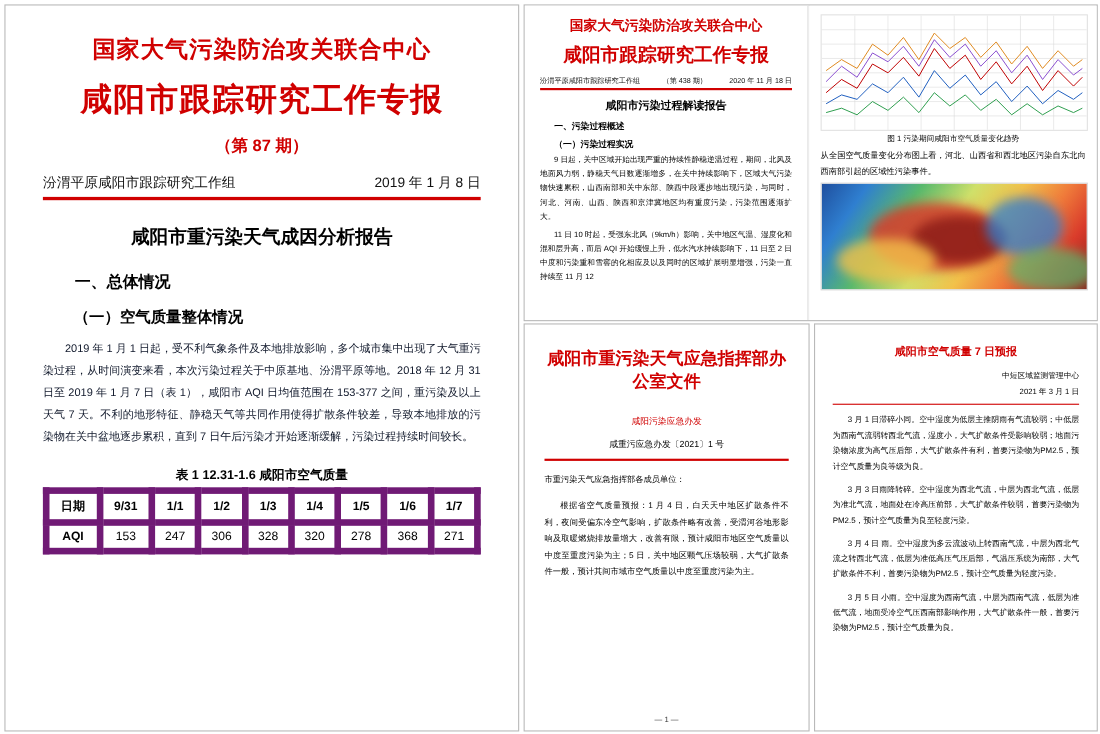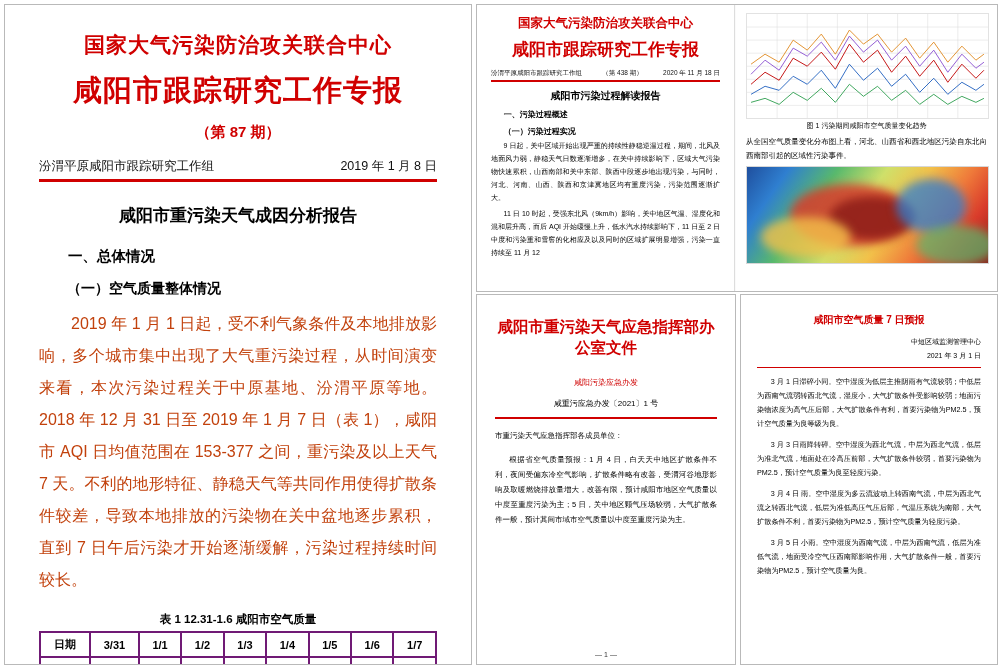--- a/index.html
+++ b/index.html
@@ -16,25 +16,25 @@
             font-family:"DejaVu Sans",sans-serif;}
   .m-title2{color:#d00000;font-size:29px;font-weight:bold;text-align:center;margin-top:12px;
             letter-spacing:1px;font-family:"DejaVu Sans",sans-serif;}
   .m-issue{color:#d00000;font-size:15px;font-weight:bold;text-align:center;margin-top:12px;}
   .m-meta{display:flex;justify-content:space-between;align-items:flex-end;margin-top:16px;
           font-size:12.5px;color:#111;}
   .m-rule{height:3px;background:#d00000;margin-top:4px;}
   .m-head{text-align:center;font-size:17px;font-weight:bold;margin-top:22px;color:#000;}
   .m-sec{font-size:14.5px;font-weight:bold;margin-top:20px;text-indent:2em;color:#000;}
   .m-sub{font-size:14px;font-weight:bold;margin-top:14px;text-indent:2em;color:#000;}
-  .m-p{font-size:16px;line-height:2.0;text-indent:2em;margin-top:10px;color:#c2410c;
+  .m-p{font-size:10px;line-height:2.0;text-indent:2em;margin-top:10px;color:#0f172a;
        text-align:justify;}
   .m-tabcap{font-size:11.5px;text-align:center;margin-top:16px;font-weight:bold;color:#000;}
   table.aqi{border-collapse:collapse;width:100%;margin-top:4px;font-size:11px;}
-  table.aqi td{border:2px solid #701a75;text-align:center;padding:4px 0;color:#000;}
+  table.aqi td{border:6px solid #701a75;text-align:center;padding:4px 0;color:#000;}
   table.aqi td.hdr{font-weight:bold;background:#fff;}
   td.lv-mid{background:#ff0000;color:#fff;font-weight:bold;}
   td.lv-heavy{background:#cc0000;color:#fff;font-weight:bold;}
   td.lv-sev{background:#7b0f7b;color:#fff;font-weight:bold;}
 
   
   #doc-spread{left:476px;top:4px;width:520px;height:286px;border:1px solid #b9b9b9;background:#fafafa;}
   .spread-page{position:absolute;top:0;bottom:0;background:#fff;}
   #sp-left{left:0;width:258px;border-right:1px solid #ddd;padding:10px 14px;box-sizing:border-box;}
   #sp-right{left:259px;right:0;padding:8px 10px;box-sizing:border-box;}
@@ -94,21 +94,21 @@
       <div class="m-head">咸阳市重污染天气成因分析报告</div>
       <div class="m-sec">一、总体情况</div>
       <div class="m-sub">（一）空气质量整体情况</div>
       <div class="m-p">2019 年 1 月 1 日起，受不利气象条件及本地排放影响，多个城市集中出现了大气重污染过程，从时间演变来看，本次污染过程关于中原基地、汾渭平原等地。2018 年 12 月 31 日至 2019 年 1 月 7 日（表 1），咸阳市 AQI 日均值范围在 153-377 之间，重污染及以上天气 7 天。不利的地形特征、静稳天气等共同作用使得扩散条件较差，导致本地排放的污染物在关中盆地逐步累积，直到 7 日午后污染才开始逐渐缓解，污染过程持续时间较长。</div>
 
       <div class="m-tabcap">表 1  12.31-1.6 咸阳市空气质量</div>
       <table class="aqi">
         <tbody id="aqi-body">
             <tr>
               <td class="hdr">日期</td>
-              <td class="hdr">3/31</td>
+              <td class="hdr">9/31</td>
               <td class="hdr">1/1</td>
               <td class="hdr">1/2</td>
               <td class="hdr">1/3</td>
               <td class="hdr">1/4</td>
               <td class="hdr">1/5</td>
               <td class="hdr">1/6</td>
               <td class="hdr">1/7</td>
             </tr>
             <tr>
               <td class="hdr">AQI</td>

